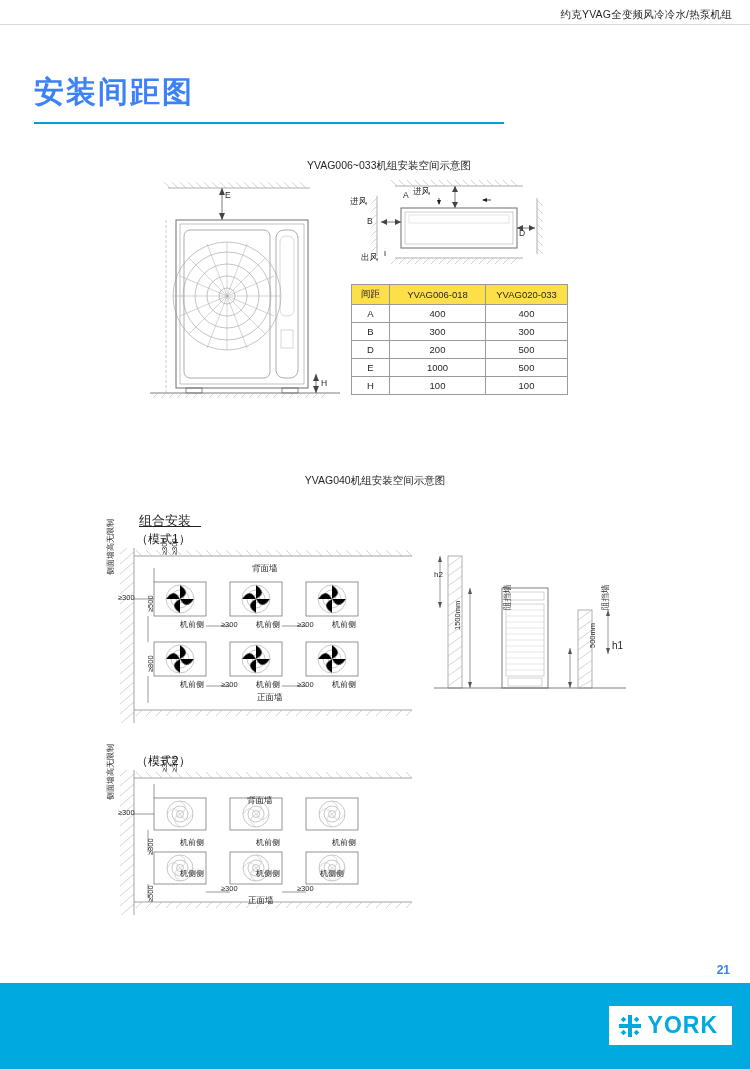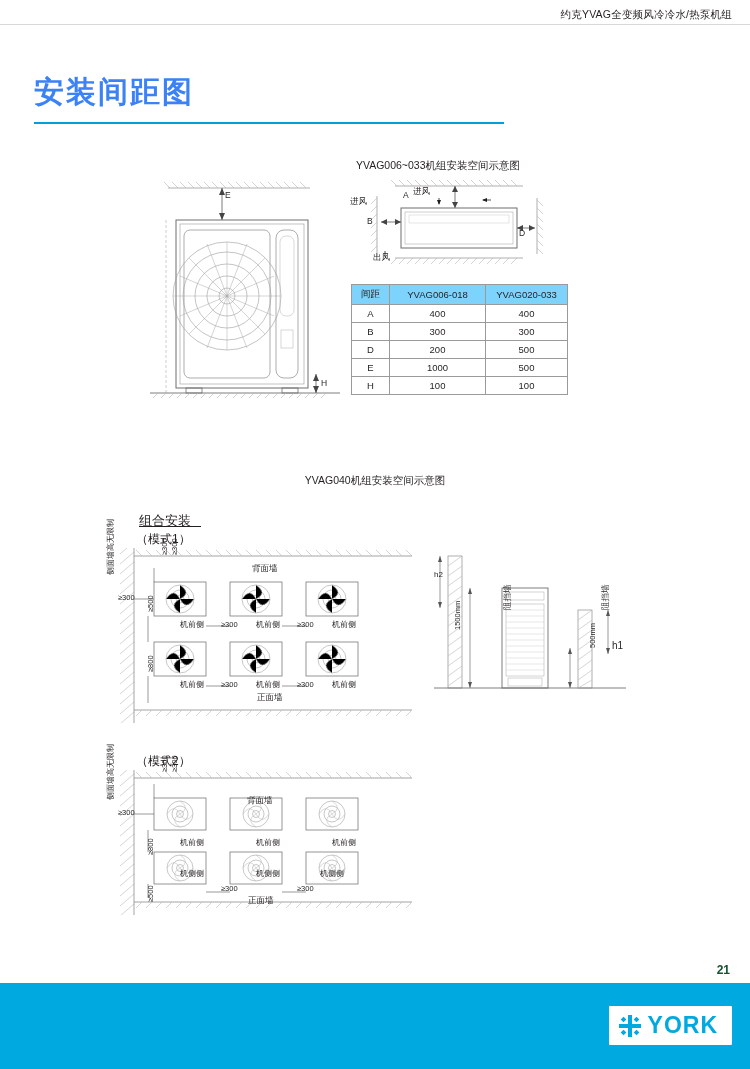--- a/index.html
+++ b/index.html
@@ -45,30 +45,30 @@
     position:absolute; left:351px; top:284px;
     border-collapse:collapse; font-size:9.5px;
   }
   .spec-table td, .spec-table th {
     border:0.8px solid #9a9a9a;
     text-align:center;
     padding:3px 4px;
     font-weight:normal;
     color:#231f20;
   }
-  .spec-table th { background:#7dd3fc; font-size:9.5px; }
+  .spec-table th { background:#fde047; font-size:9.5px; }
   .spec-table .c0 { width:38px; }
   .spec-table .c1 { width:96px; }
   .spec-table .c2 { width:82px; }
   
   .dwg { position:absolute; }
   
   .page-number {
     position:absolute; right:20px; top:963px;
-    font-size:12px; font-weight:bold; color:#14532d;
+    font-size:12px; font-weight:bold; color:#3b82f6;
   }
   .bottom-bar {
     position:absolute; left:0; top:983px; width:750px; height:86px;
     background:#00a9e0;
   }
   .york-box {
     position:absolute; right:18px; top:1006px;
     background:#ffffff; padding:6px 14px 6px 10px;
     display:flex; align-items:center; gap:7px;
     border-radius:1px;
@@ -79,21 +79,21 @@
 </head>
 <body>
 
 <div class="header-rule"></div>
 <div class="header-text">约克YVAG全变频风冷冷水/热泵机组</div>
 <div class="header-line"></div>
 
 <div class="page-title">安装间距图</div>
 <div class="title-underline"></div>
 
-<div class="caption" style="left:230px; top:159px; width:290px;text-align:right;">YVAG006~033机组安装空间示意图</div>
+<div class="caption" style="left:244px; top:159px; width:290px;">YVAG006~033机组安装空间示意图</div>
 
 <div class="dwg" style="left:150px; top:178px; width:190px; height:220px;">
   <svg width="190" height="220" viewBox="0 0 190 220">
 
     <g stroke="#8d8d8d" stroke-width="0.7">
       <line x1="18" y1="10" x2="160" y2="10"></line>
     </g>
     <g stroke="#b5b5b5" stroke-width="0.6">
       <line x1="20" y1="10" x2="14" y2="4"></line>
         <line x1="28" y1="10" x2="22" y2="4"></line>
@@ -269,21 +269,21 @@
     <path d="M136,22 l-8,0" stroke="#231f20" stroke-width="0.8"></path>
     <polygon points="127,22 132,20 132,24" fill="#231f20"></polygon>
     <path d="M30,78 l0,-5" stroke="#231f20" stroke-width="0.8"></path>
   </svg>
 </div>
 <div class="lbl" style="left:403px; top:190px;">A</div>
 <div class="lbl" style="left:367px; top:216px;">B</div>
 <div class="lbl" style="left:519px; top:228px;">D</div>
 <div class="lbl" style="left:413px; top:186px;">进风</div>
 <div class="lbl" style="left:350px; top:196px;">进风</div>
-<div class="lbl" style="left:350px; top:252px;padding-left:23px;">出风</div>
+<div class="lbl" style="left:338px; top:252px;padding-left:23px;">出风</div>
 
 <table class="spec-table">
   <thead>
     <tr>
       <th class="c0">间距</th>
       <th class="c1">YVAG006-018</th>
       <th class="c2">YVAG020-033</th>
     </tr>
   </thead>
   <tbody>

